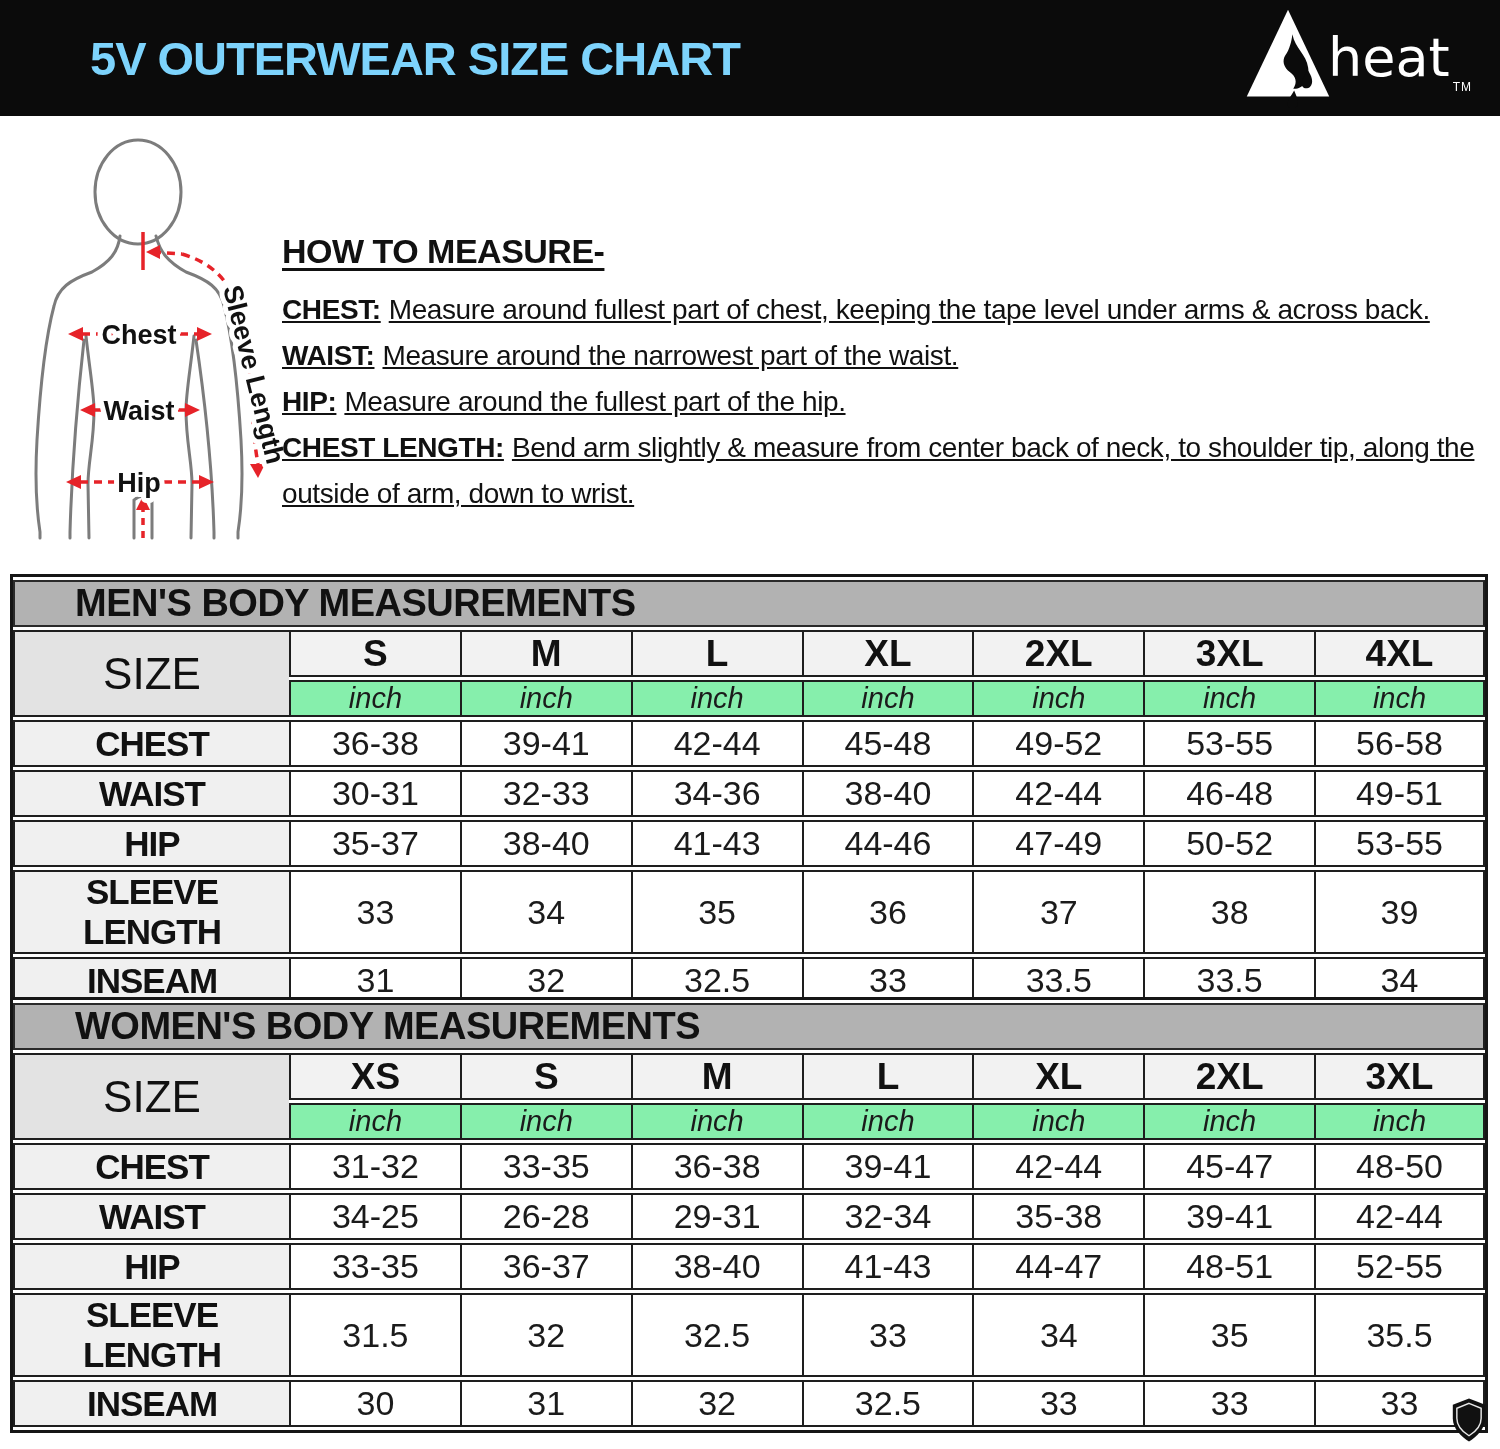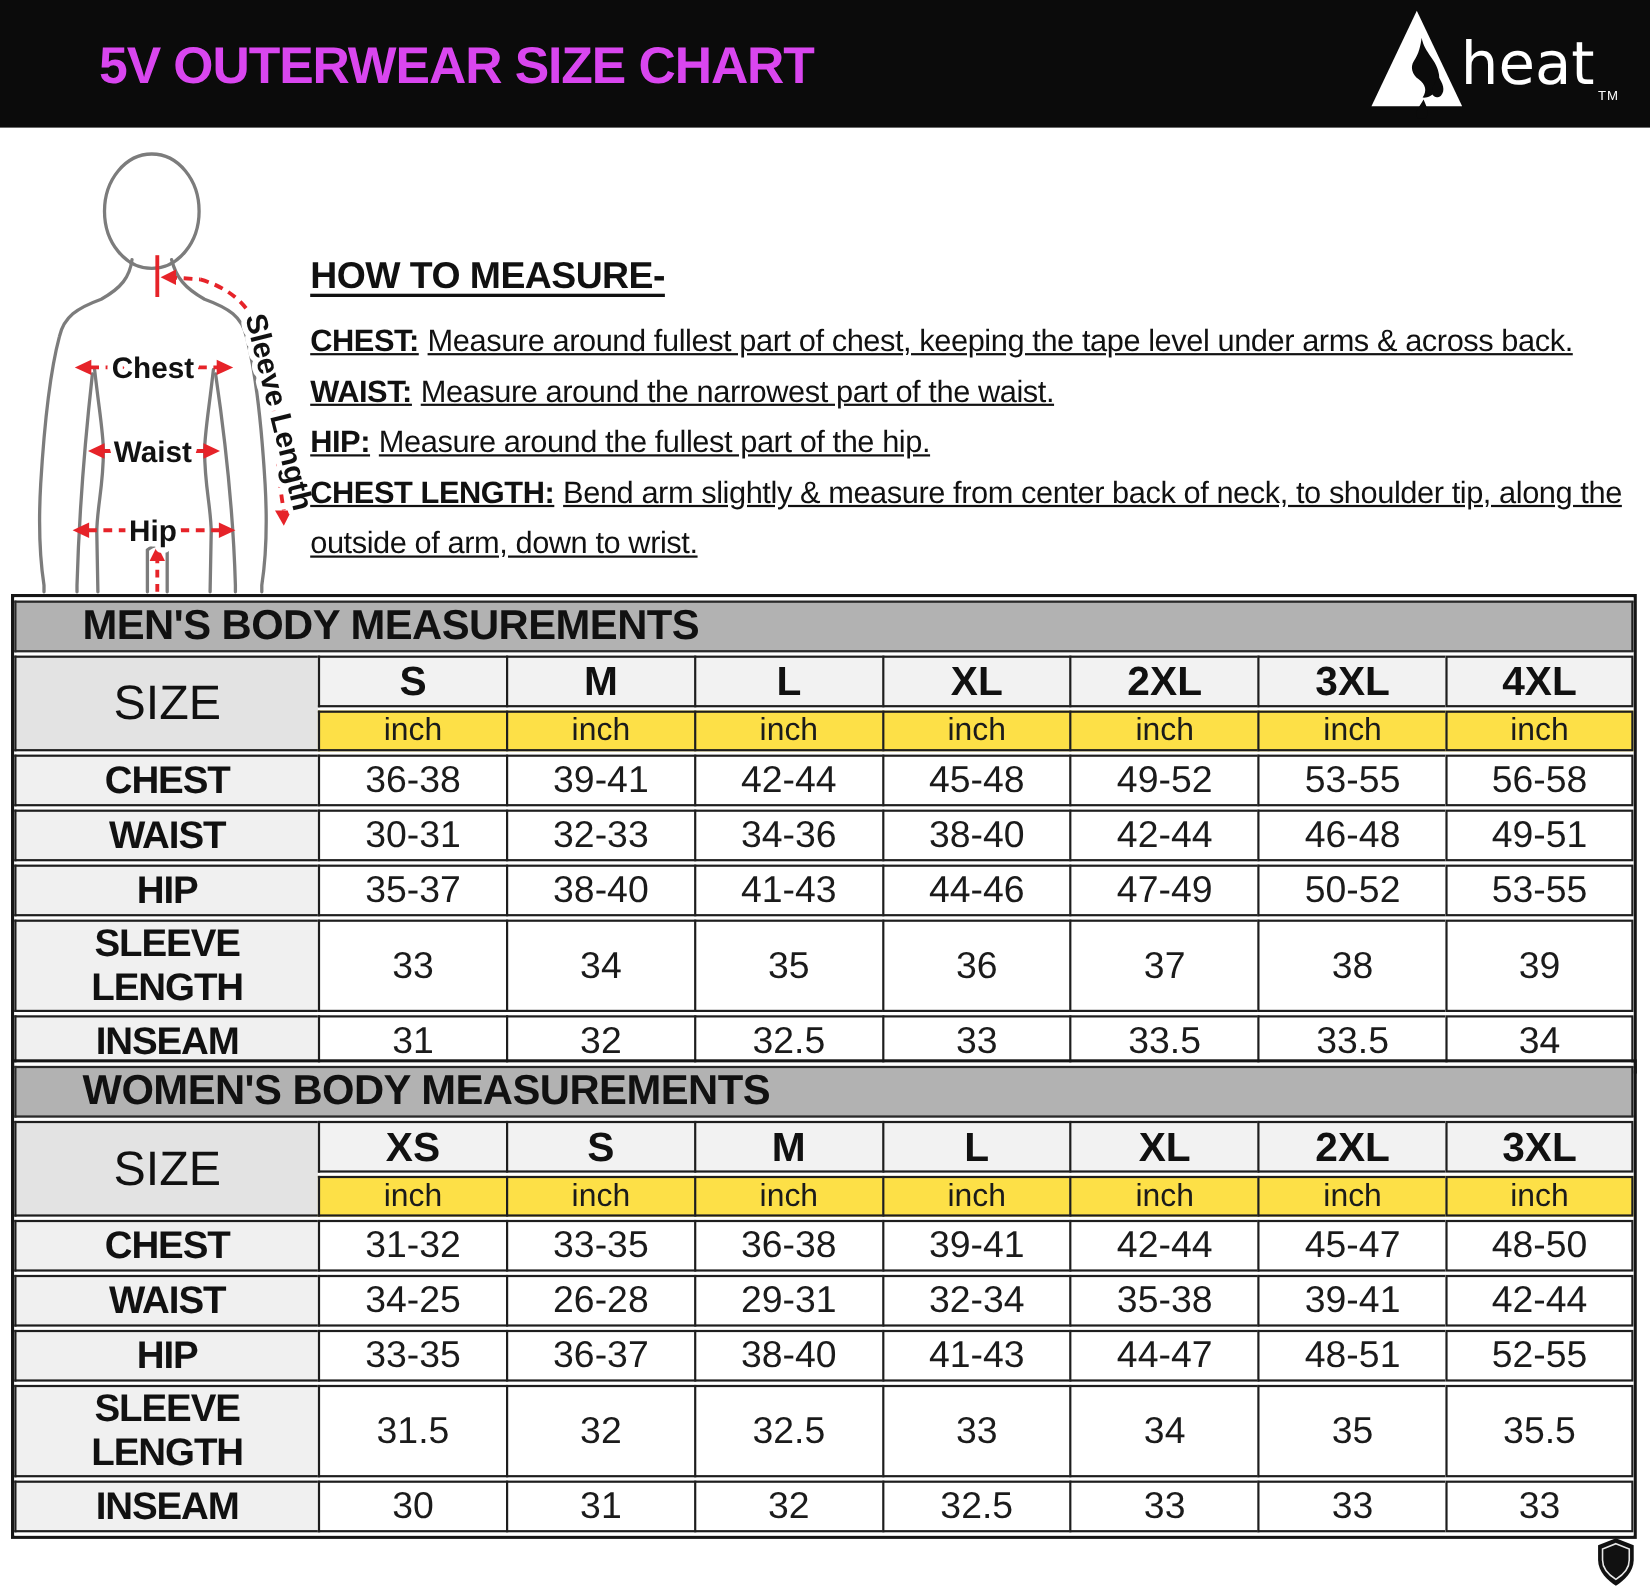--- a/index.html
+++ b/index.html
@@ -6,21 +6,21 @@
   body {
     width:1500px; height:1449px; position:relative; background:#ffffff;
     font-family:"Liberation Sans", sans-serif; color:#111; overflow:hidden;
   }
   
   .topbar {
     position:absolute; left:0; top:0; width:1500px; height:116px;
     background:#0b0b0b; display:flex; align-items:center; justify-content:space-between;
   }
   .topbar .title {
-    margin-left:90px; color:#d946ef; font-weight:bold; font-size:47px; letter-spacing:-1px;
+    margin-left:90px; color:#7dd3fc; font-weight:bold; font-size:47px; letter-spacing:-1px;
     white-space:nowrap;
   }
   .logo { display:flex; align-items:center; margin-right:28px; color:#fff; }
   .logo .word { font-family:"DejaVu Sans", sans-serif; font-size:54px; font-weight:400; letter-spacing:0px; line-height:1; }
   .logo svg { margin:0 -4px 0 2px; display:block; }
   .logo .tm { font-size:12px; align-self:flex-end; margin:0 0 14px 3px; letter-spacing:1px; }
 
   
   .howto { position:absolute; left:282px; top:232px; width:1205px; }
   .howto h2 {
@@ -29,37 +29,37 @@
   }
   .howto .hline { font-size:28px; line-height:46px; letter-spacing:-0.4px;text-decoration:underline; }
   .howto .hlbl { font-weight:bold; margin-right:8px; }
 
   
   .figure { position:absolute; left:10px; top:132px; }
   .figure text { font-family:"Liberation Sans", sans-serif; }
   .diag-label { font-size:27px; font-weight:bold; fill:#111; paint-order:stroke; stroke:#ffffff; stroke-width:10px; stroke-linejoin:round; }
 
   
-  .tablewrap { position:absolute; left:10px; width:1478px; border:3px solid #161616; background:#fff; box-sizing:border-box; }
+  .tablewrap { position:absolute; left:10px; width:1478px; border:3px solid #161616; background:#fff; box-sizing:border-box;margin-top:34px; }
   .tablewrap table {
     width:1472px; table-layout:fixed; border-collapse:separate; border-spacing:0 3px; background:#fff;
   }
   col.col-label { width:276px; }
   td { box-sizing:border-box; text-align:center; vertical-align:middle;
        border-top:2px solid #1e1e1e; border-bottom:2px solid #1e1e1e; border-left:2px solid #1e1e1e; padding:0; }
   td:last-child { border-right:2px solid #1e1e1e; }
   .row-title  { height:42px; }
   .row-sizes  { height:47px; }
   .row-inch   { height:34px; }
   .row-data   { height:47px; }
   .cell-title { background:#b2b2b2; text-align:left; padding-left:60px;
                 font-size:38px; font-weight:bold; letter-spacing:-0.5px; border-color:#2a2a2a; }
   .cell-sizelabel { background:#e3e3e3; font-size:44px; font-weight:normal; }
   .cell-size  { background:#f2f2f2; font-size:37px; font-weight:bold; }
-  .cell-inch  { background:#fde047; font-size:29px; font-weight:normal; color:#1b1b1b; }
+  .cell-inch  { background:#86efac; font-size:29px; font-style:italic; font-weight:normal; color:#1b1b1b; }
   .cell-rowlabel { background:#f0f0f0; font-size:35px; font-weight:bold; letter-spacing:-1px; }
   .cell-value { background:#ffffff; font-size:34px; color:#1b1b1b; }
 
   .shield { position:absolute; left:1451px; top:1397px; }
 </style>
 </head>
 <body>
 
 <div class="page">
 

